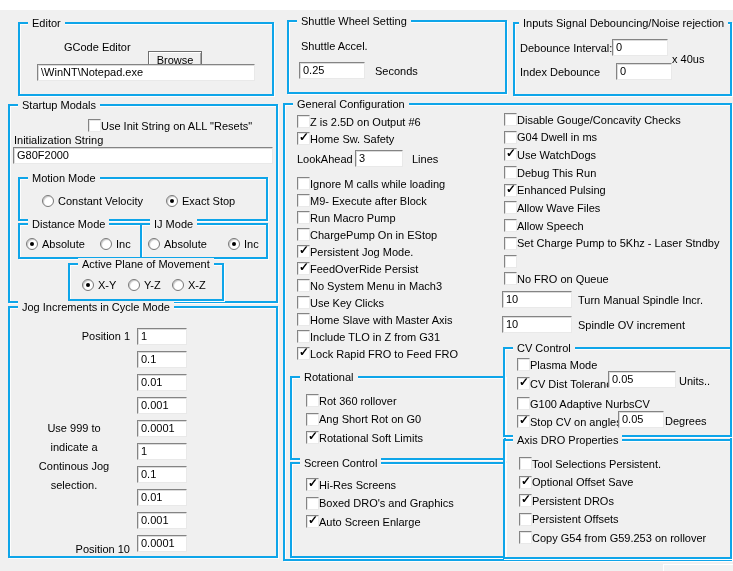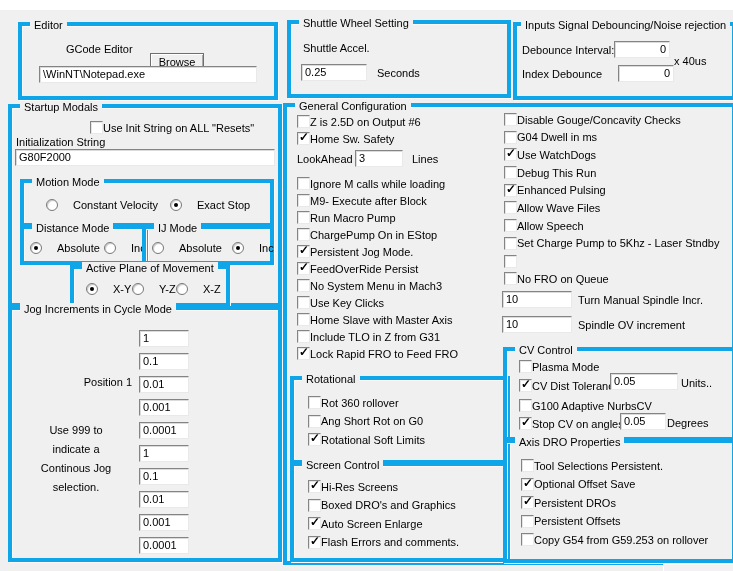--- a/index.html
+++ b/index.html
@@ -1,43 +1,43 @@
 <!DOCTYPE html>
 <html><head>
 <meta charset="utf-8">
 <style>
   html,body{margin:0;padding:0;}
   body{font-family:"Liberation Sans", sans-serif; font-size:11px; color:#000; background:#fff;}
   .screen{position:relative;width:733px;height:571px;background:#f0f0f0;overflow:hidden;}
   .topstrip{position:absolute;left:0;top:0;width:733px;height:10px;background:#ffffff;}
-  .grp{position:absolute;border:4px solid #0ea5e9;box-shadow:inset 1px 1px 0 #fdfdfd, 1px 1px 0 #fdfdfd;text-decoration:underline;}
+  .grp{position:absolute;border:2px solid #0ea5e9;box-shadow:inset 1px 1px 0 #fdfdfd, 1px 1px 0 #fdfdfd;text-decoration:underline;}
   .grp>.t{position:absolute;top:-7px;left:8px;background:#f0f0f0;padding:0 4px;white-space:nowrap;line-height:13px;}
   .lab{position:absolute;white-space:nowrap;line-height:13px;}
   .field{position:absolute;background:#fff;border:1px solid;border-color:#848484 #e9e9e9 #e9e9e9 #848484;
          box-shadow:inset 1px 1px 0 rgba(0,0,0,0.14);padding:1px 3px;height:13px;line-height:13px;white-space:nowrap;overflow:hidden;}
   .btn{position:absolute;background:#f0f0f0;border:1px solid #6f6f6f;
        box-shadow:inset 1px 1px 0 #ffffff, inset -1px -1px 0 #a9a9a9;text-align:center;line-height:16px;}
   .cb{width:13px;height:13px;box-sizing:border-box;background:#fff;border:1px solid;border-color:#848484 #e9e9e9 #e9e9e9 #848484;
       box-shadow:inset 1px 1px 0 rgba(0,0,0,0.10);display:inline-block;position:relative;flex:0 0 13px;}
   .cb.on::after{content:"✓";position:absolute;left:1px;top:-2px;font-size:12px;font-weight:bold;line-height:13px;}
   .radio{width:12px;height:12px;box-sizing:border-box;border-radius:50%;background:#fff;border:1px solid #787878;
          box-shadow:inset 1px 1px 1px rgba(0,0,0,0.22);display:inline-block;position:relative;flex:0 0 12px;}
   .radio.on::after{content:"";position:absolute;left:3px;top:3px;width:4px;height:4px;border-radius:50%;background:#000;}
   .chkrow{display:flex;align-items:center;height:13px;white-space:nowrap;}
-  .radiorow{position:absolute;display:flex;align-items:center;gap:15px;white-space:nowrap;height:13px;}
+  .radiorow{position:absolute;display:flex;align-items:center;gap:4px;white-space:nowrap;height:13px;}
   .list{position:absolute;}
   .list17  .chkrow{margin-bottom:4px;}
   .list177 .chkrow{margin-bottom:4.7px;}
   .list185 .chkrow{margin-bottom:5.5px;}
   .joglist .jogrow{position:relative;width:48px;height:17px;margin-bottom:6px;}
   .joglist div:nth-of-type(4){margin-top:4px;}
   .joglist div:nth-of-type(9){margin-top:4px;}
   .jogrow .field{position:static;display:block;width:42px;}
   .note{position:absolute;text-align:center;line-height:19px;}
-  .right{text-align:right;margin-top:44px;}
+  .right{text-align:right;}
   .partialbtn{position:absolute;background:#f2f2f2;border-top:1px solid #ffffff;border-left:1px solid #ffffff;}
 </style>
 </head>
 <body>
 
 <div class="screen">
   <div class="topstrip"></div>
 
   <div class="grp" style="left:18px;top:22px;width:252px;height:70px;">
     <span class="t">Editor</span>
@@ -46,21 +46,21 @@
     <div class="field" style="left:17px;top:40px;width:210px;">\WinNT\Notepad.exe</div>
   </div>
 
   <div class="grp" style="left:287px;top:20px;width:216px;height:70px;">
     <span class="t">Shuttle Wheel Setting</span>
     <span class="lab" style="left:12px;top:18px;">Shuttle Accel.</span>
     <div class="field" style="left:10px;top:40px;width:58px;">0.25</div>
     <span class="lab" style="left:86px;top:43px;">Seconds</span>
   </div>
 
-  <div class="grp" style="left:513px;top:22px;width:215px;height:70px;text-align:right;">
+  <div class="grp" style="left:513px;top:22px;width:215px;height:70px;">
     <span class="t" style="left:4px;">Inputs Signal Debouncing/Noise rejection</span>
     <span class="lab" style="left:5px;top:18px;">Debounce Interval:</span>
     <div class="field" style="left:97px;top:15px;width:48px;">0</div>
     <span class="lab" style="left:157px;top:29px;">x 40us</span>
     <div class="field" style="left:101px;top:39px;width:48px;">0</div>
     <span class="lab" style="left:5px;top:42px;">Index Debounce</span>
   </div>
 
   <div class="grp" style="left:8px;top:104px;width:266px;height:195px;">
     <span class="t">Startup Modals</span>
@@ -350,24 +350,20 @@
         <div class="chkrow">
           <span class="cb"></span>
           <span>Boxed DRO's and Graphics</span>
         </div>
 
         <div class="chkrow">
           <span class="cb on"></span>
           <span>Auto Screen Enlarge</span>
         </div>
 
-        <div class="chkrow">
-          <span class="cb on"></span>
-          <span>Flash Errors and comments.</span>
-        </div>
       </div>
   </div>
 
   <div class="grp" style="left:503px;top:347px;width:225px;height:86px;">
     <span class="t">CV Control</span>
     <div class="chkrow" style="position:absolute;left:12px;top:9px;">
       <span class="cb"></span>
       <span>Plasma Mode</span>
     </div>
     <div class="chkrow" style="position:absolute;left:12px;top:28px;">

